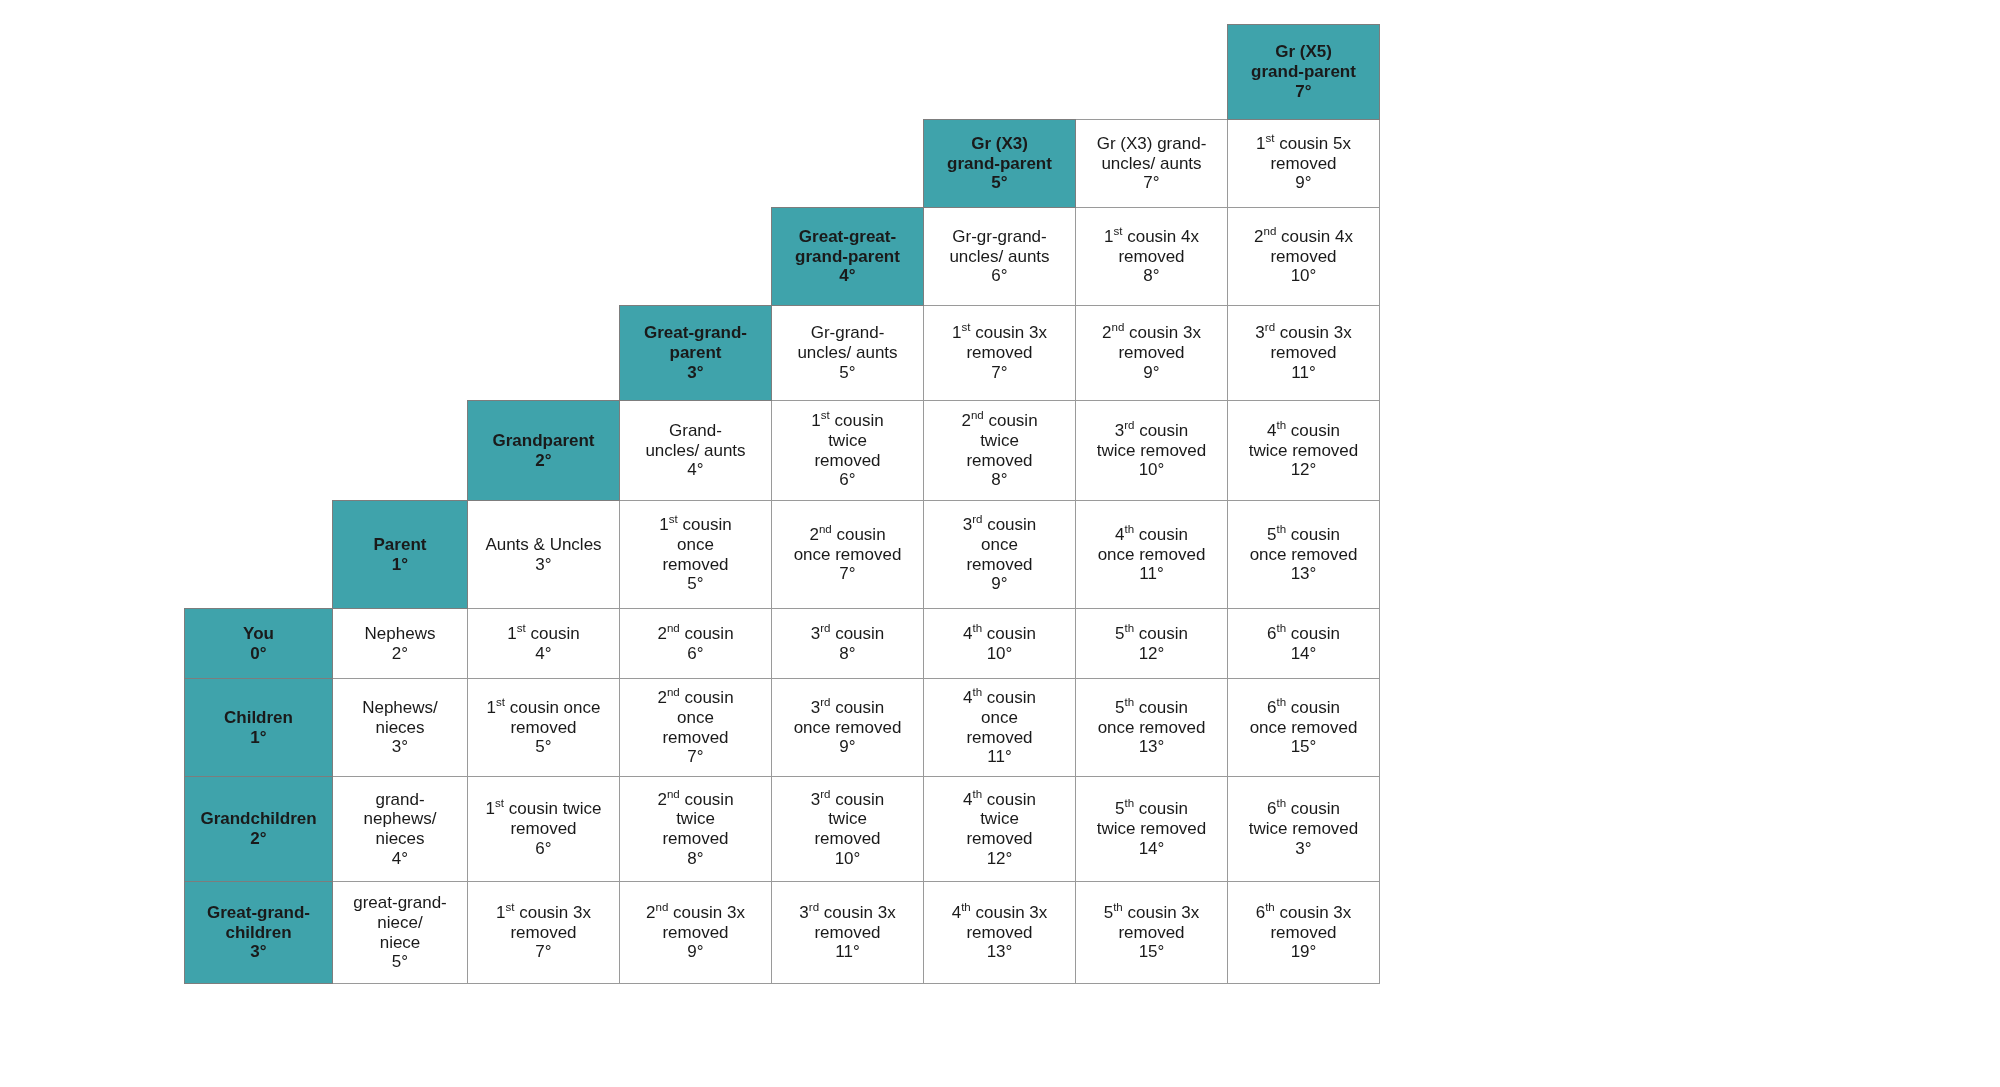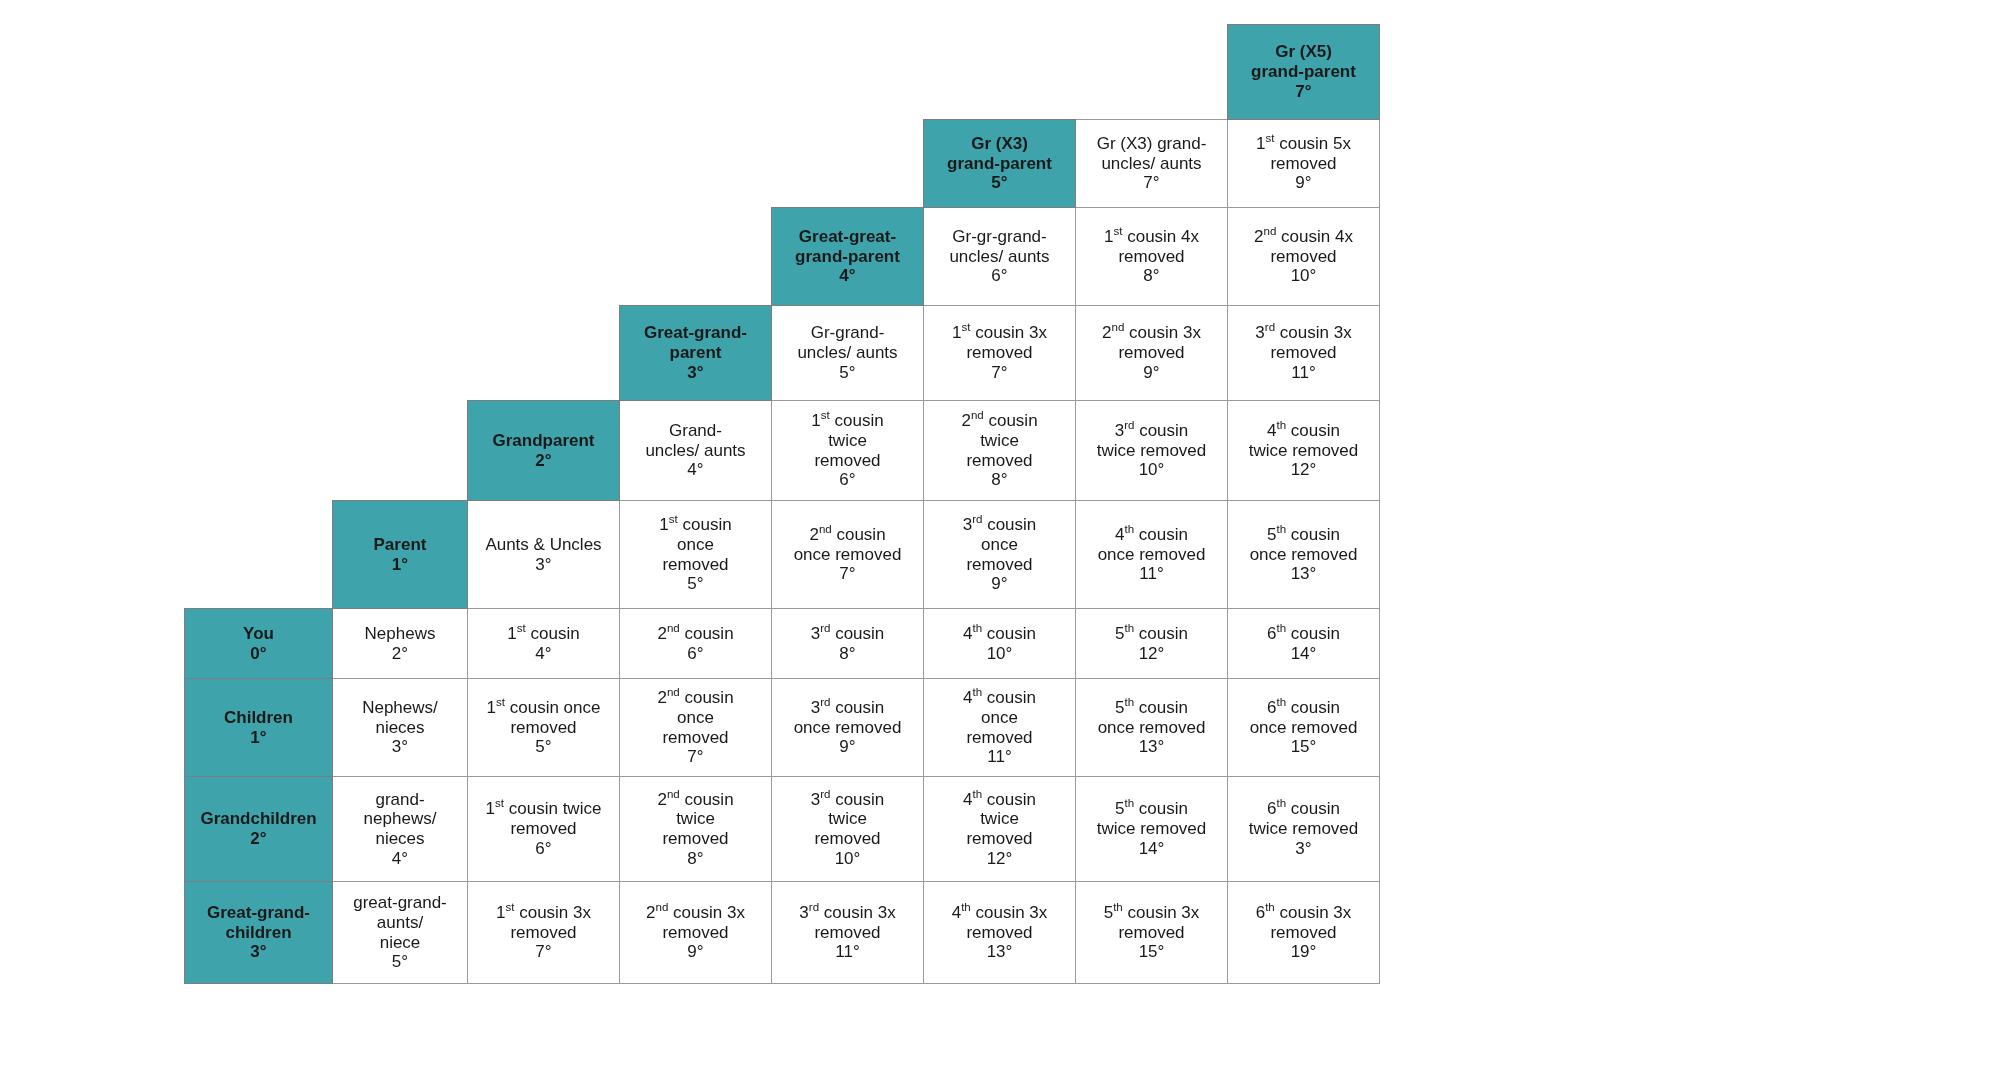--- a/index.html
+++ b/index.html
@@ -352,21 +352,21 @@
           </td>
         </tr>
         <tr style="height: 102px;">
           <td class="teal">
             <span class="ln">Great-grand-</span>
             <span class="ln">children</span>
             <span class="ln">3°</span>
           </td>
           <td class="rel">
             <span class="ln">great-grand-</span>
-            <span class="ln">aunts/</span>
+            <span class="ln">niece/</span>
             <span class="ln">niece</span>
             <span class="ln">5°</span>
           </td>
           <td class="rel">
             <span class="ln">1<sup>st</sup> cousin 3x</span>
             <span class="ln">removed</span>
             <span class="ln">7°</span>
           </td>
           <td class="rel">
             <span class="ln">2<sup>nd</sup> cousin 3x</span>

